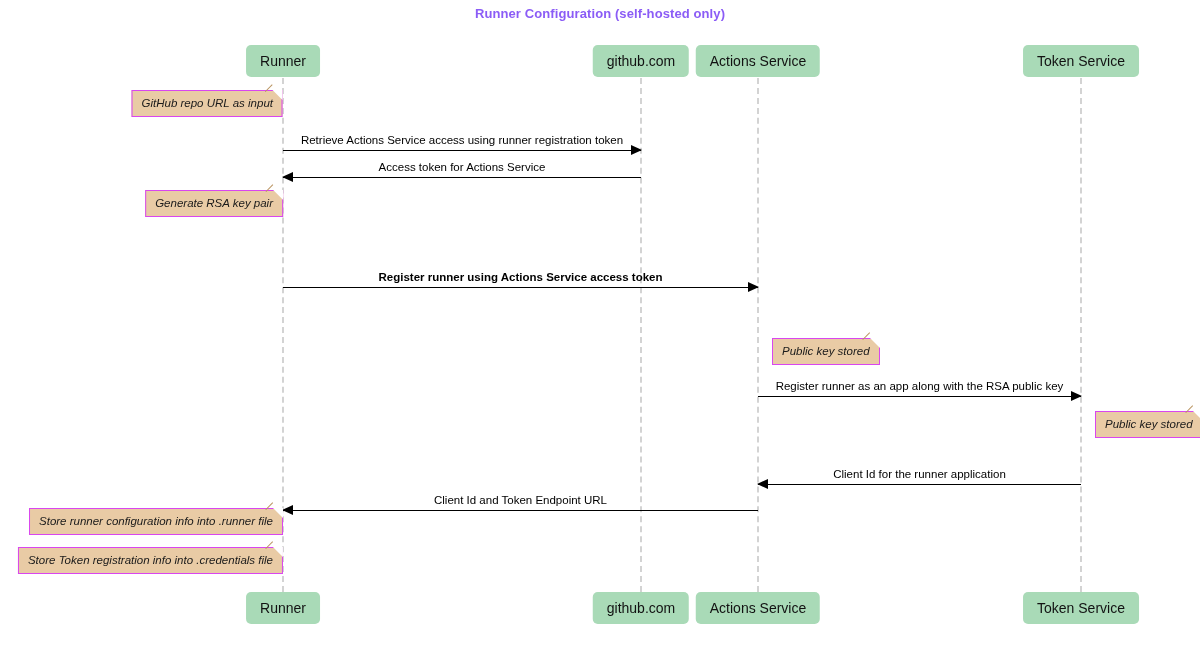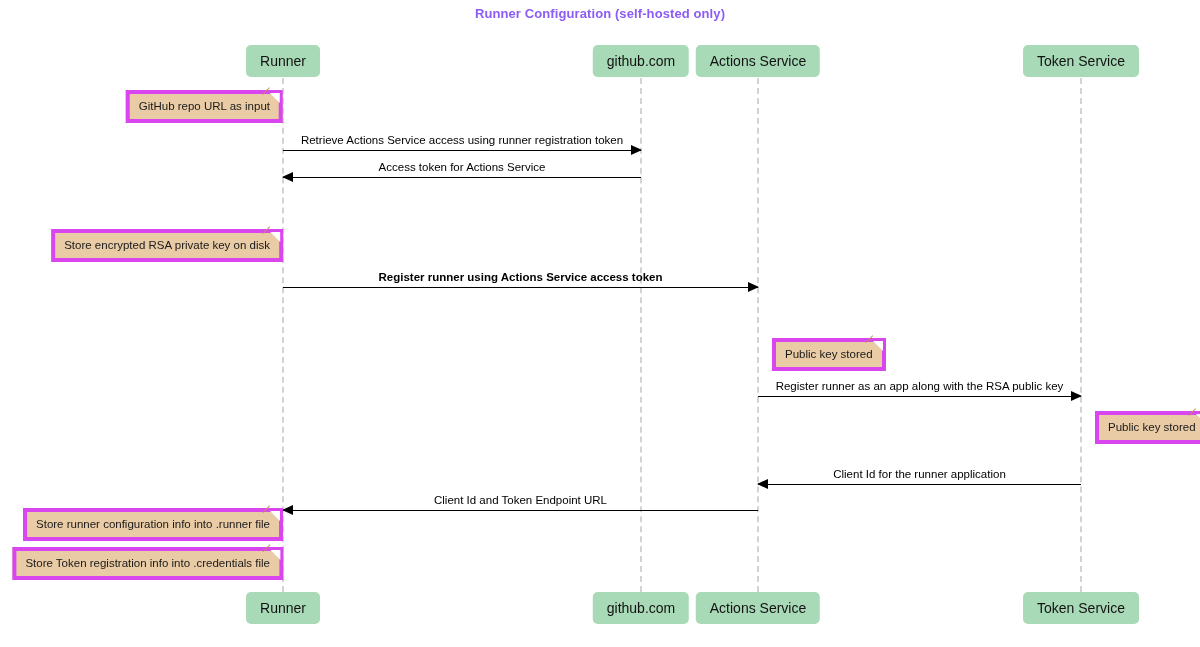--- a/index.html
+++ b/index.html
@@ -98,27 +98,28 @@
   }
   .msg.to-left .head {
     left: -1px;
     border-right: 11px solid #000;
   }
 
   
   .note {
     position: absolute;
     background: #e9cba5;
-    border: 4px solid #d946ef;
+    border: 1px solid #d946ef;
     font-size: 11.5px;
     color: #1a1a1a;
     padding: 5px 9px 6px 9px;
     line-height: 14px;
     white-space: nowrap;
     box-sizing: border-box;
+    font-style: italic;
   }
   .note.anchor-right { transform: translateX(-100%); }
   .note .fold {
     position: absolute;
     top: -1px;
     right: -1px;
     width: 0;
     height: 0;
     border-left: 10px solid transparent;
     border-top: 10px solid #ffffff;
@@ -180,22 +181,22 @@
     <div class="msg to-left" style="left: 283px; width: 475px; top: 510px;">
       <div class="line"></div>
       <div class="head"></div>
       <div class="label">Client Id and Token Endpoint URL</div>
     </div>
     <div class="note anchor-right" style="left: 283px; top: 90px;">
       <span class="txt">GitHub repo URL as input</span>
       <span class="fold"></span>
       <span class="fold-edge"></span>
     </div>
-    <div class="note anchor-right" style="left: 283px; top: 229px;">
-      <span class="txt">Store encrypted RSA private key on disk</span>
+    <div class="note anchor-right" style="left: 283px; top: 190px;">
+      <span class="txt">Generate RSA key pair</span>
       <span class="fold"></span>
       <span class="fold-edge"></span>
     </div>
     <div class="note" style="left: 772px; top: 338px;">
       <span class="txt">Public key stored</span>
       <span class="fold"></span>
       <span class="fold-edge"></span>
     </div>
     <div class="note" style="left: 1095px; top: 411px;">
       <span class="txt">Public key stored</span>

